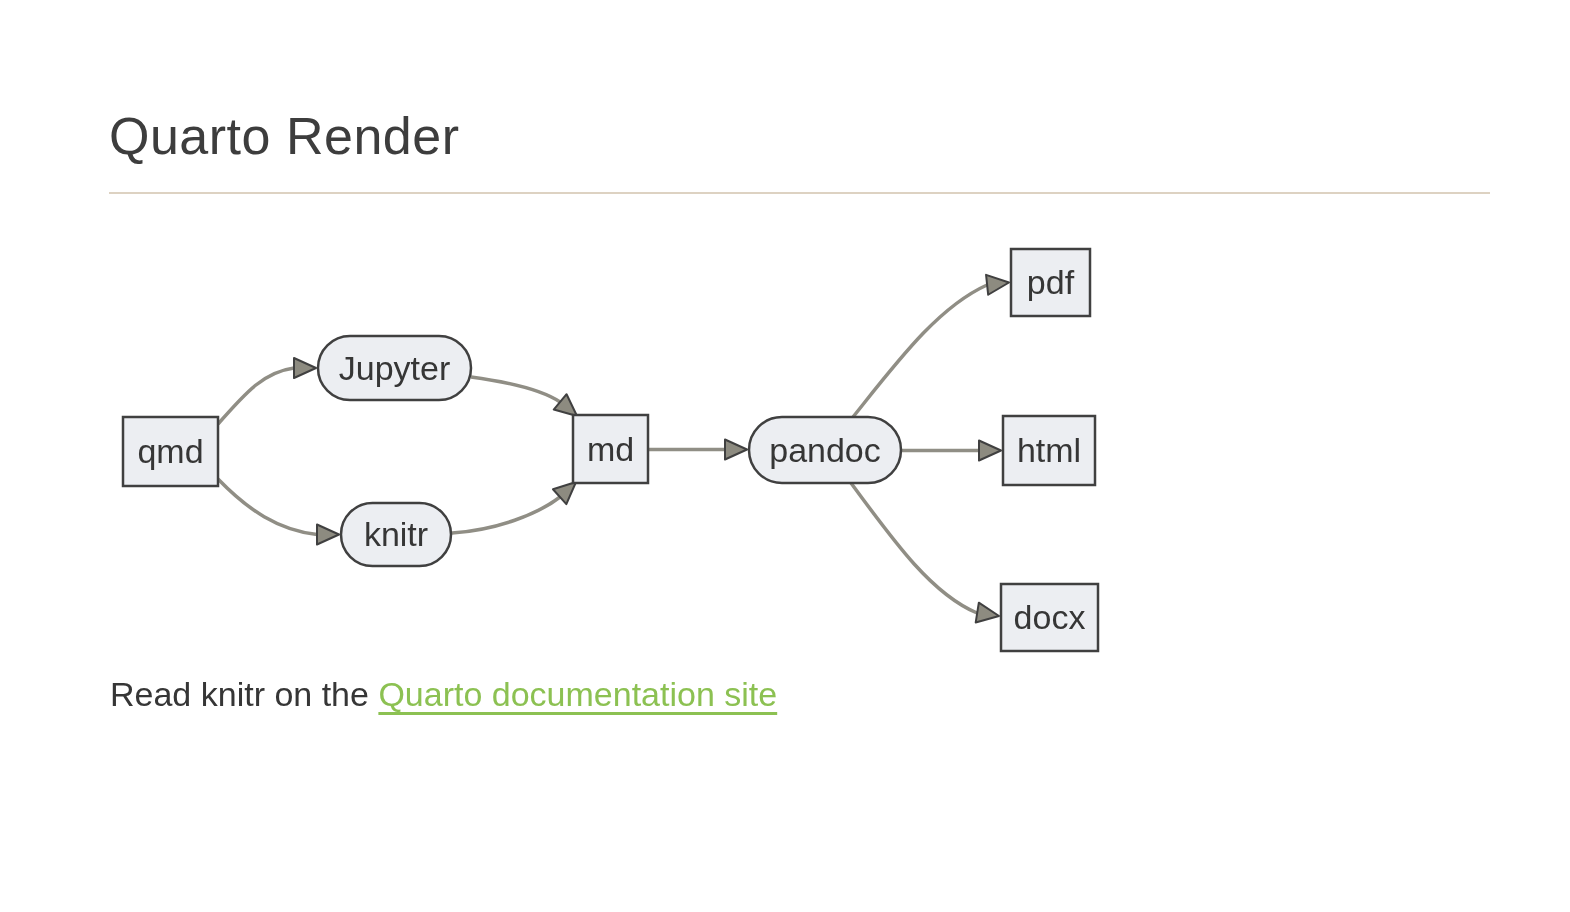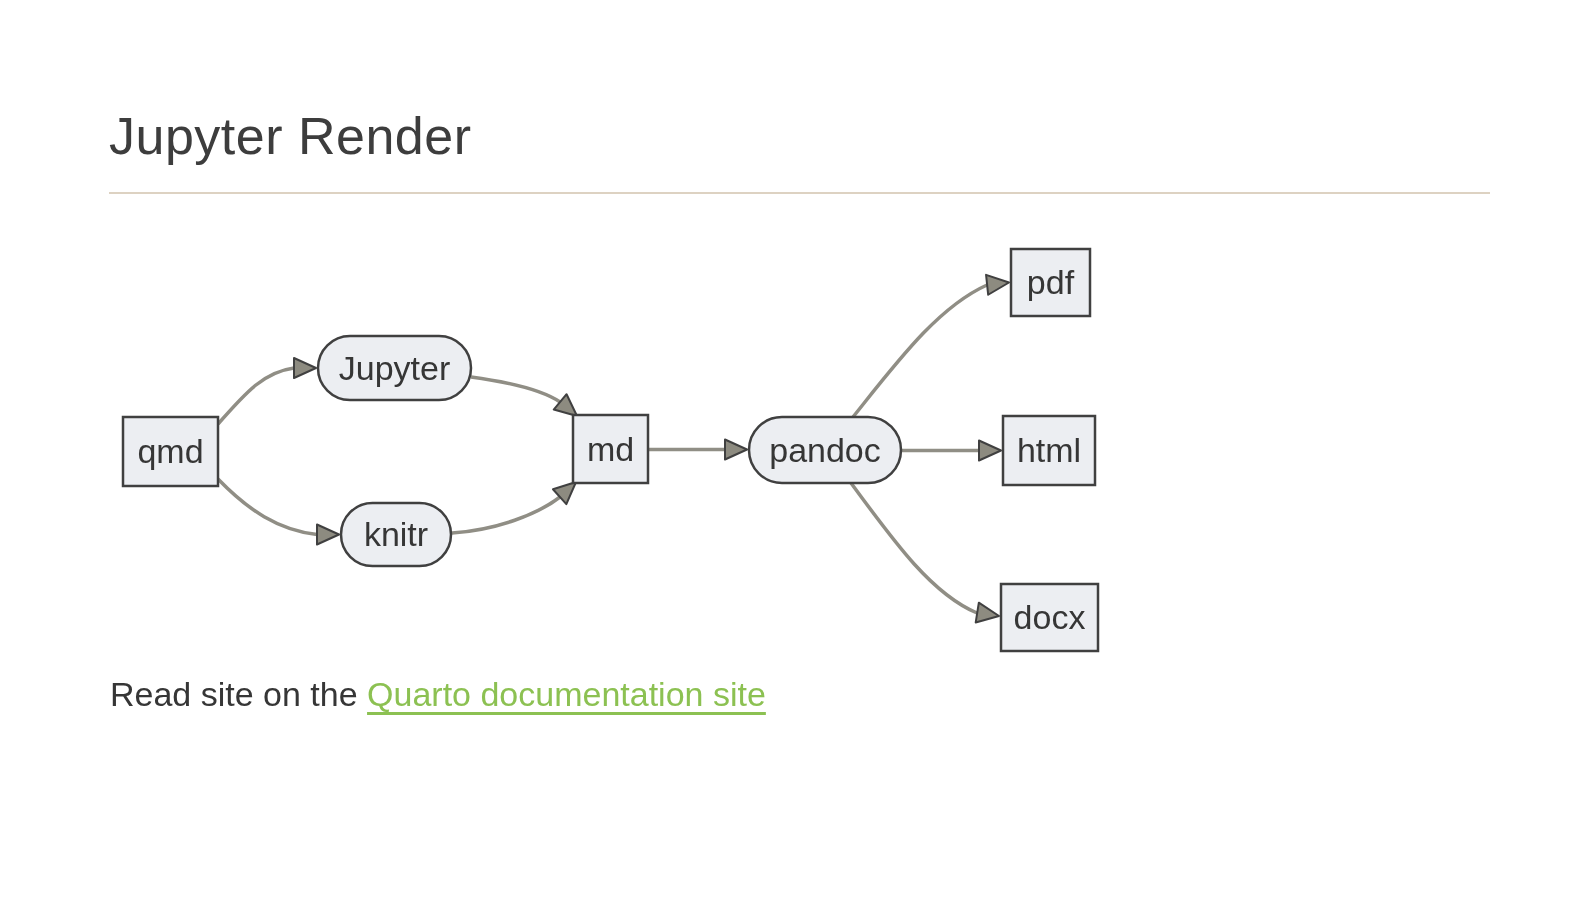--- a/index.html
+++ b/index.html
@@ -77,21 +77,21 @@
     text-underline-offset: 6px;
     cursor: pointer;
     text-align: center;
   }
 </style>
 </head>
 <body>
 
 <div class="page">
 
-  <h1 class="page-title">Jupyter Render</h1>
+  <h1 class="page-title">Quarto Render</h1>
 
   <div class="rule"></div>
 
   <svg class="diagram-svg" width="1570" height="912" viewBox="0 0 1570 912">
 
     <g>
       <g>
         <path class="edge" d="M 218 424 C 246 392 264 372 294 368"></path>
         <polygon class="arrowhead" points="-22,-10 0,0 -22,10" transform="translate(316,368)"></polygon>
       </g>
@@ -154,15 +154,15 @@
         <rect class="node-shape" x="1003" y="416" width="92" height="69"></rect>
         <text class="node-label" x="1049" y="462">html</text>
       </g>
       <g>
         <rect class="node-shape" x="1001" y="584" width="97" height="67"></rect>
         <text class="node-label" x="1049.5" y="629">docx</text>
       </g>
     </g>
   </svg>
 
-  <p class="footer-line"><span>Read site on the </span><a class="doc-link" href="#">Quarto documentation site</a></p>
+  <p class="footer-line"><span>Read knitr on the </span><a class="doc-link" href="#">Quarto documentation site</a></p>
 
 </div>
 
 </body></html>

